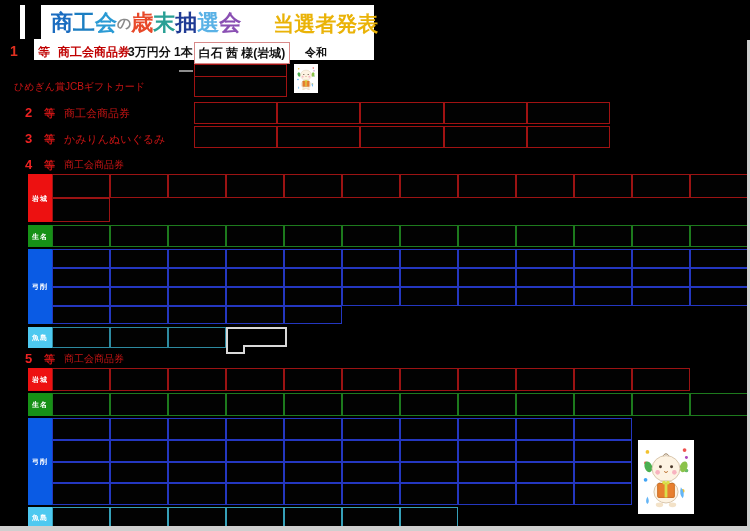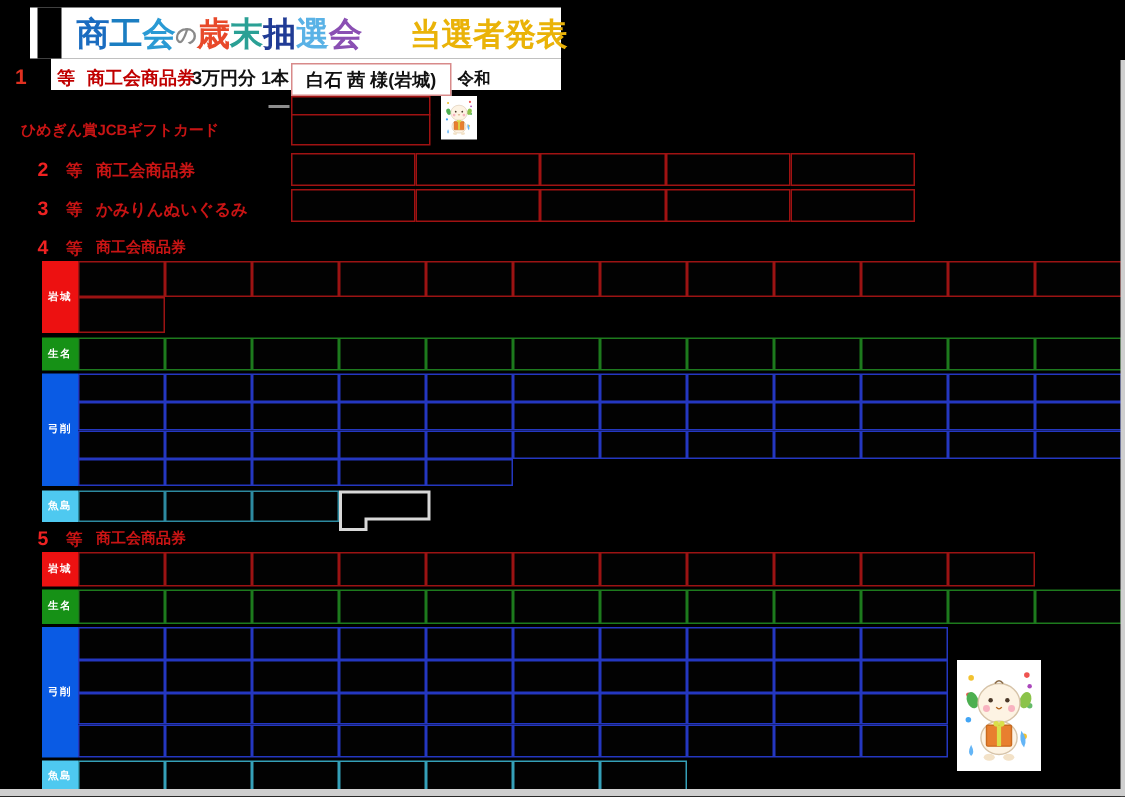--- a/index.html
+++ b/index.html
@@ -16,21 +16,21 @@
   .title-suffix{font-size:21px;font-weight:bold;color:#eab308;margin-left:32px;line-height:1;}
   .p1-rank{color:#e03020;font-size:14px;font-weight:bold;}
   .p1-unit{color:#c00000;font-size:12px;font-weight:bold;}
   .p1-item{color:#c00000;font-size:12px;font-weight:bold;}
   .p1-qty{color:#111;font-size:12px;font-weight:bold;}
   .p1-era{color:#111;font-size:11px;font-weight:bold;}
   .winner-box{
     background:#fff;border:1px solid #d88a8a;display:flex;align-items:center;justify-content:center;
     color:#111;font-size:12px;font-weight:bold;white-space:nowrap;
   }
-  .red-label{color:#c81414;font-weight:bold;font-size:11px;white-space:nowrap;}
+  .red-label{color:#c81414;font-weight:normal;font-size:11px;white-space:nowrap;}
   .rank-num{color:#ee2222;font-size:13px;font-weight:bold;margin-right:10px;}
   .rank-unit{color:#c81414;font-size:11px;font-weight:bold;margin-right:14px;}
   .cell{background:#020202;}
   .region-block{
     display:flex;align-items:center;justify-content:center;
     color:#fff;font-size:7px;font-weight:bold;letter-spacing:1px;line-height:1;
     text-align:center;
   }
   .mascot-box{background:#fff;display:flex;align-items:center;justify-content:center;}
   .gray-dash{background:#8d8d8d;}
@@ -56,21 +56,21 @@
     <span class="title-char" style="color: rgb(32, 59, 149);">抽</span>
     <span class="title-char" style="color: rgb(90, 178, 230);">選</span>
     <span class="title-char" style="color: rgb(138, 79, 179);">会</span>
     <span class="title-suffix">当選者発表</span>
   </div>
 
   <span class="abs p1-rank" style="left:10px;top:43px;">1</span>
   <span class="abs p1-unit" style="left:38px;top:44px;">等</span>
   <span class="abs p1-item" style="left:58px;top:44px;">商工会商品券</span>
   <span class="abs p1-qty" style="left:128px;top:44px;">3万円分 1本</span>
-  <div class="abs winner-box" style="left:194px;top:42px;width:107px;height:22px;z-index:3;">白石 茜 様(岩城)</div>
+  <div class="abs winner-box" style="left:194px;top:42px;width:96px;height:22px;z-index:3;">白石 茜 様(岩城)</div>
   <span class="abs p1-era" style="left:305px;top:45px;">令和</span>
 
   <div class="abs gray-dash" style="left:179px;top:70px;width:14px;height:2px;"></div>
   <div class="abs" style="left: 194px; top: 64px; width: 93px; height: 13px; display: grid; grid-template-columns: repeat(1, 1fr); grid-template-rows: repeat(1, 1fr);">
       <div class="cell" style="border: 1px solid rgb(160, 18, 18);"></div>
     </div>
   <div class="abs" style="left: 194px; top: 76px; width: 93px; height: 21px; display: grid; grid-template-columns: repeat(1, 1fr); grid-template-rows: repeat(1, 1fr);">
       <div class="cell" style="border: 1px solid rgb(160, 18, 18);"></div>
     </div>
   <span class="abs red-label" style="left:14px;top:80px;font-size:10px;">ひめぎん賞JCBギフトカード</span>

